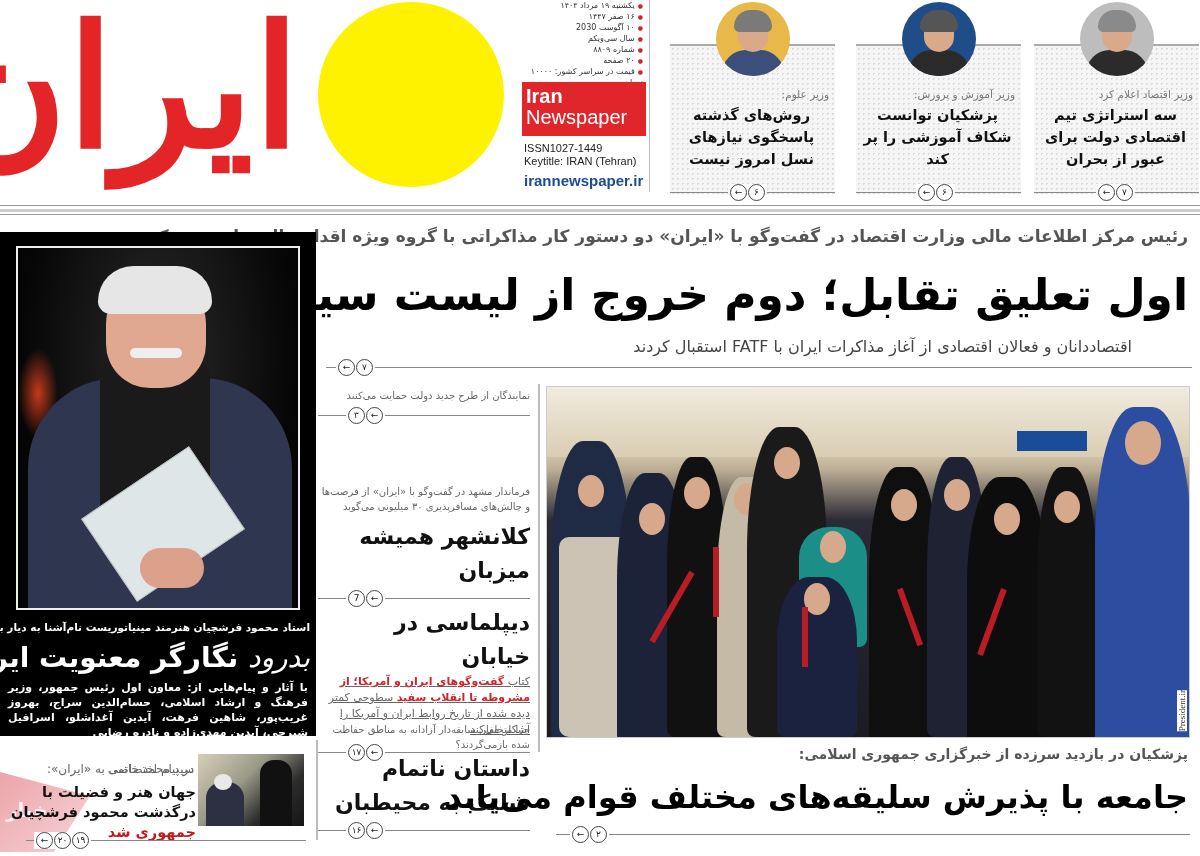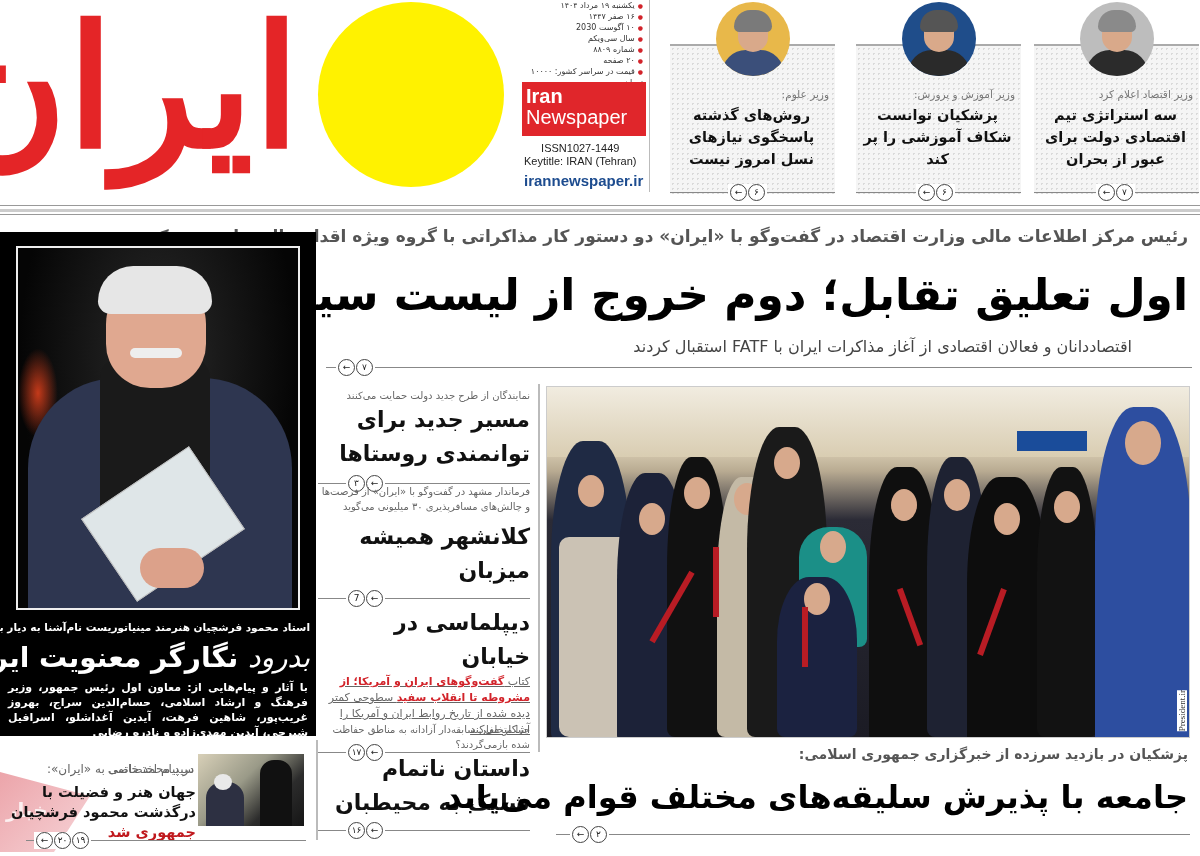--- a/index.html
+++ b/index.html
@@ -11,21 +11,21 @@
   .logo-text { left: 0; top: -18px; width: 300px; height: 210px; font-family: "DejaVu Serif", serif; font-weight: bold; font-size: 168px; color: #e42527; line-height: 210px; direction: rtl; text-align: center; letter-spacing: -6px; }
   .sun { left: 318px; top: 2px; width: 186px; height: 185px; border-radius: 50%; background: #fff200; }
 
   .masthead-info { left: 518px; top: 0; width: 132px; height: 192px; border-right: 1px solid #bbb; }
   .info-list { list-style: none; direction: rtl; padding-right: 6px; padding-top: 0; }
   .info-list li { font-size: 8px; line-height: 11px; color: #333; }
   .info-list li::before { content: "\25CF"; color: #d2232a; font-size: 6px; margin-left: 3px; }
   .brand-box { position: absolute; left: 4px; top: 82px; width: 124px; height: 54px; background: #e0262b; color: #fff; padding: 4px 0 0 4px; }
   .brand-box .b1 { font-family: "Liberation Sans", sans-serif; font-weight: bold; font-size: 20px; line-height: 20px; }
   .brand-box .b2 { font-family: "Liberation Sans", sans-serif; font-size: 20px; line-height: 22px; }
-  .issn { position: absolute; left: 6px; top: 142px; font-family: "Liberation Sans", sans-serif; font-size: 11px; line-height: 13px; color: #222; text-align: center; }
+  .issn { position: absolute; left: 6px; top: 142px; font-family: "Liberation Sans", sans-serif; font-size: 11px; line-height: 13px; color: #222; }
   .site { position: absolute; left: 6px; top: 172px; font-family: "Liberation Sans", sans-serif; font-weight: bold; font-size: 15px; color: #1d4c8f; }
 
   .teaser { top: 44px; width: 165px; height: 150px; background-color: #f5f5f5; background-image: radial-gradient(#dadada 1px, transparent 1px); background-size: 5px 5px; border-top: 2px solid #aaa; }
   .teaser .avatar { position: absolute; left: 50%; top: -44px; margin-left: -37px; width: 74px; height: 74px; border-radius: 50%; overflow: hidden; }
   .teaser .kicker { position: absolute; top: 42px; left: 0; right: 6px; font-size: 10.5px; color: #777; direction: rtl; text-align: right; }
   .teaser .title { position: absolute; top: 58px; left: 4px; right: 6px; font-size: 14.5px; font-weight: bold; line-height: 22px; direction: rtl; text-align: center; color: #111; }
   .teaser .pager { position: absolute; bottom: -8px; left: 0; right: 0; }
 
   .face { width: 100%; height: 100%; position: relative; }
   .face .hair { position: absolute; left: 18px; top: 8px; width: 38px; height: 22px; border-radius: 18px 18px 6px 6px; }
@@ -227,21 +227,20 @@
     </div>
   </div>
 </div>
 
 <div class="abs vline" style="left:538px; top:384px; height:368px;"></div>
 <div class="abs vline" style="left:316px; top:740px; height:100px;"></div>
 
 <div class="abs col-mid">
   <div class="mid-block" style="top:8px;">
     <div class="mid-kicker">نمایندگان از طرح جدید دولت حمایت می‌کنند</div>
-    <div class="mid-title">مسیر جدید برای توانمندی روستاها</div>
     <div class="pager" style="position:relative; margin-top:4px;">
       <div class="line"></div>
       <div class="circles" style="left:28px;">
         <div class="c">←</div>
         <div class="c">۳</div>
       </div>
     </div>
   </div>
 
   <div class="mid-block" style="top:104px;">

